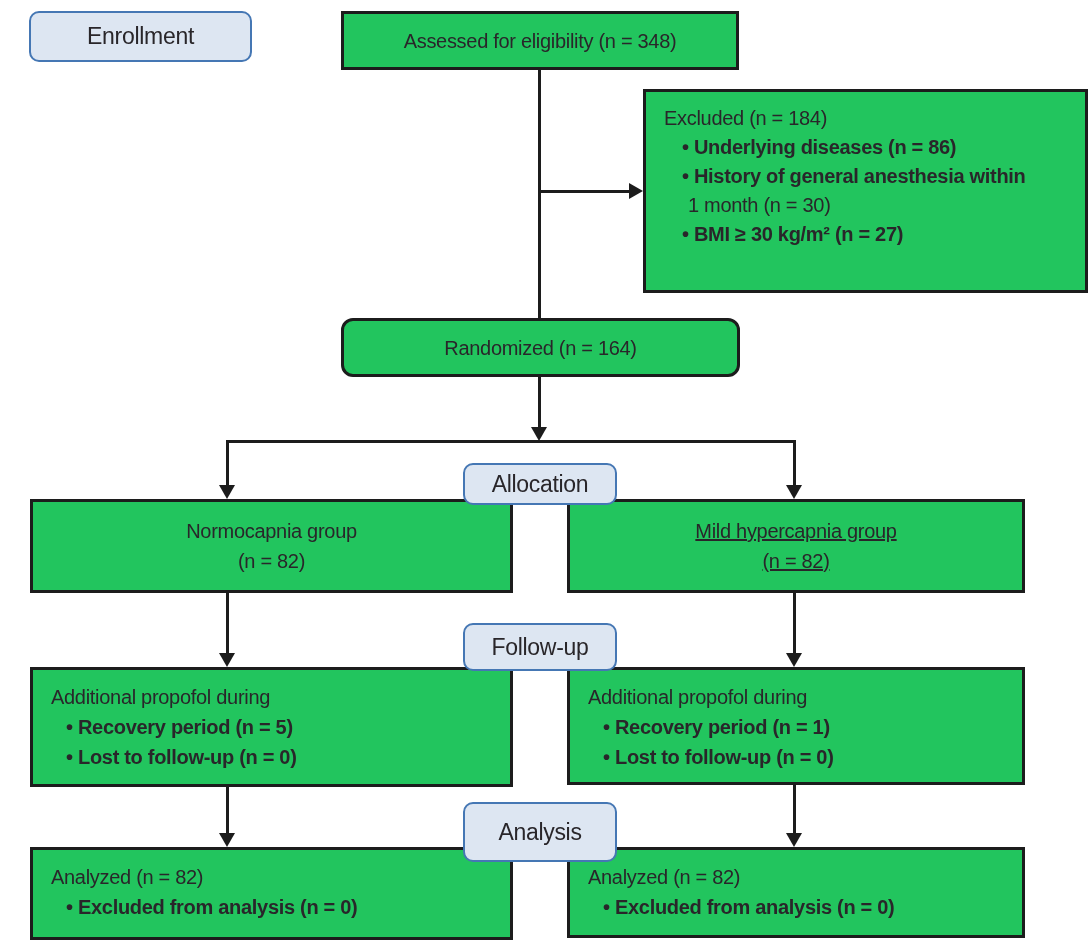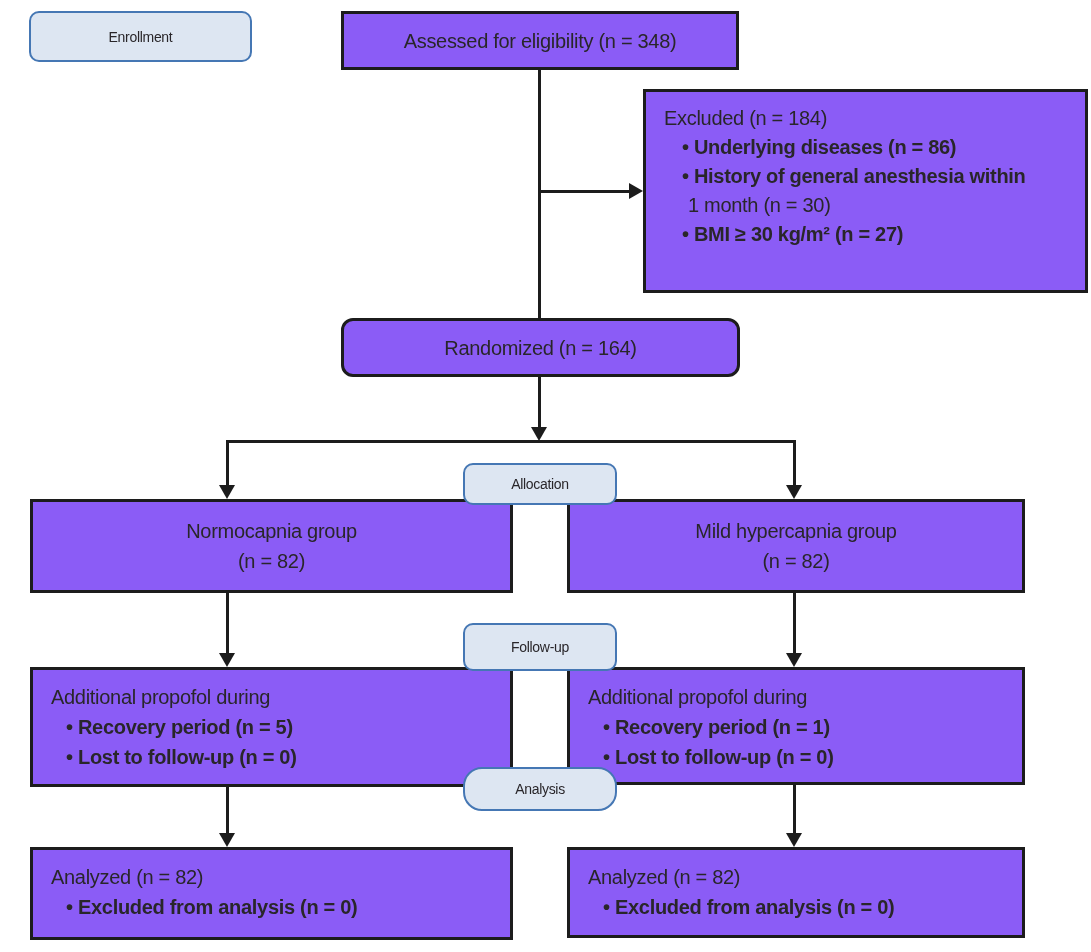--- a/index.html
+++ b/index.html
@@ -13,42 +13,42 @@
     position:relative;
     width:1091px;height:952px;
     background:#ffffff;
     font-family:"Liberation Sans", sans-serif;
     color:var(--text_color);
     letter-spacing:-0.3px;
     overflow:hidden;
   }
   .box{
     position:absolute;
-    background:#8b5cf6;
+    background:#22c55e;
     border:3px solid var(--line_color);
     box-sizing:border-box;
     font-size:20px;
     line-height:30px;
   }
   .box.center{
     display:flex;flex-direction:column;
     justify-content:center;align-items:center;
     text-align:center;
   }
   .box.list{
     padding:12px 8px 0 18px;
   }
   .stage{
     position:absolute;
     display:flex;align-items:center;justify-content:center;
     background:var(--stage_fill);
     border:2px solid var(--stage_border);
     border-radius:10px;
     box-sizing:border-box;
-    font-size:14px;
+    font-size:23px;
     z-index:5;
   }
   .ln{
     position:absolute;
     background:var(--line_color);
     z-index:1;
   }
   .ah-down{
     position:absolute;width:0;height:0;
     border-left:8px solid transparent;
@@ -76,21 +76,21 @@
 
   <div class="stage" style="left:29px;top:11px;width:223px;height:51px;">
     <span>Enrollment</span>
   </div>
   <div class="stage" style="left:463px;top:463px;width:154px;height:42px;">
     <span>Allocation</span>
   </div>
   <div class="stage" style="left:463px;top:623px;width:154px;height:48px;">
     <span>Follow-up</span>
   </div>
-  <div class="stage" style="left:463px;top:767px;width:154px;height:44px;border-radius:19px;">
+  <div class="stage" style="left:463px;top:802px;width:154px;height:60px;">
     <span>Analysis</span>
   </div>
 
   <div class="ln" style="left:538px;top:69px;width:3px;height:249px;"></div>
   <div class="ln" style="left:538px;top:190px;width:92px;height:3px;"></div>
   <div class="ah-right" style="left:629px;top:183px;"></div>
 
   <div class="ln" style="left:538px;top:377px;width:3px;height:51px;"></div>
   <div class="ah-down" style="left:531px;top:427px;"></div>
 
@@ -124,21 +124,21 @@
 
   <div class="box center" style="left:341px;top:318px;width:399px;height:59px;border-radius:12px;">
     <span>Randomized (n = 164)</span>
   </div>
 
   <div class="box center" style="left:30px;top:499px;width:483px;height:94px;">
     <span>Normocapnia group</span>
     <span>(n = 82)</span>
   </div>
 
-  <div class="box center" style="left:567px;top:499px;width:458px;height:94px;">
+  <div class="box center" style="left:567px;top:499px;width:458px;height:94px;text-decoration:underline;">
     <span>Mild hypercapnia group</span>
     <span>(n = 82)</span>
   </div>
 
   <div class="box list lb15" style="left:30px;top:667px;width:483px;height:120px;">
     <div>Additional propofol during</div>
     <div class="bullet">Recovery period (n = 5)</div>
     <div class="bullet">Lost to follow-up (n = 0)</div>
   </div>
 

